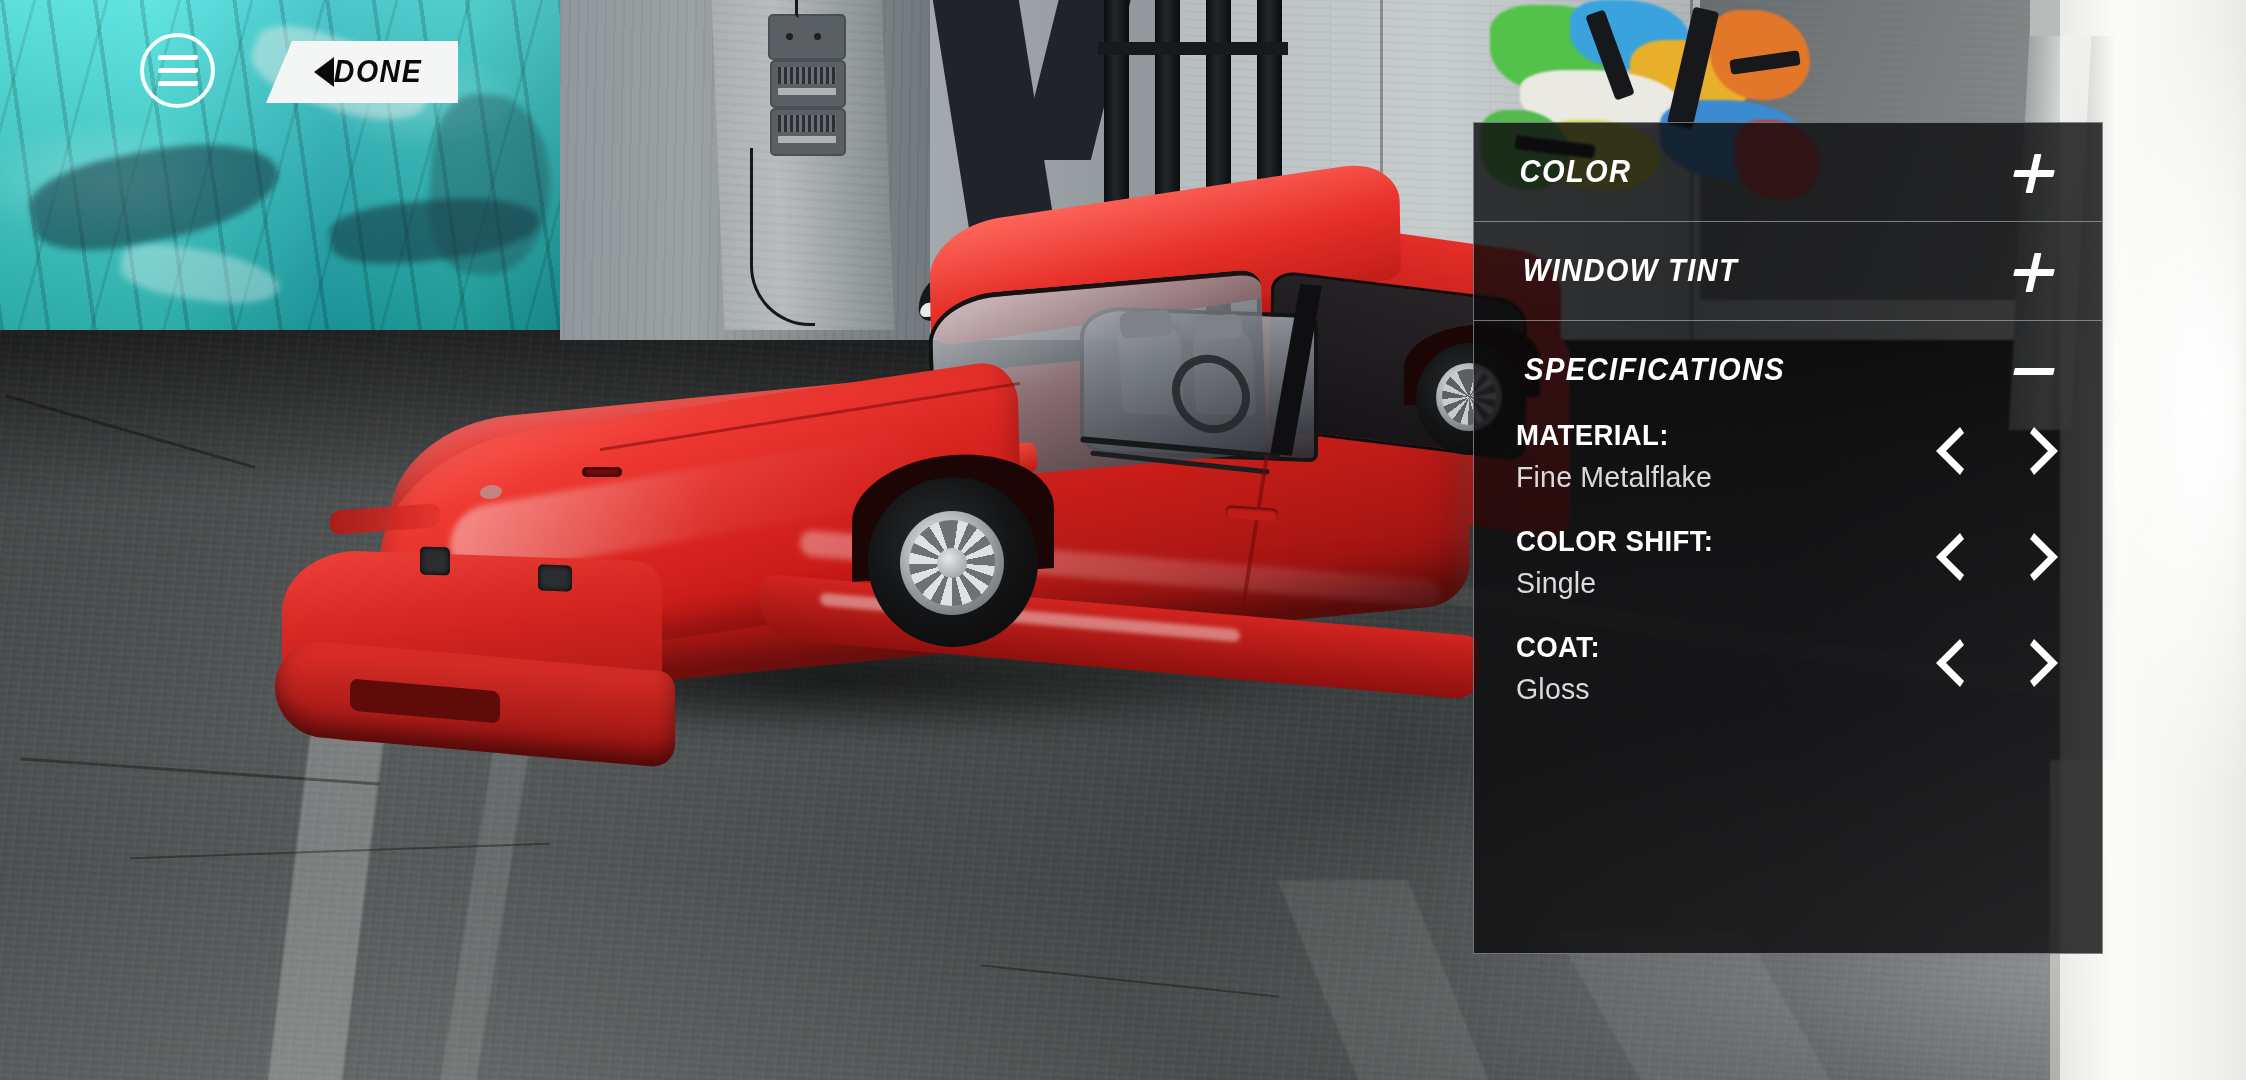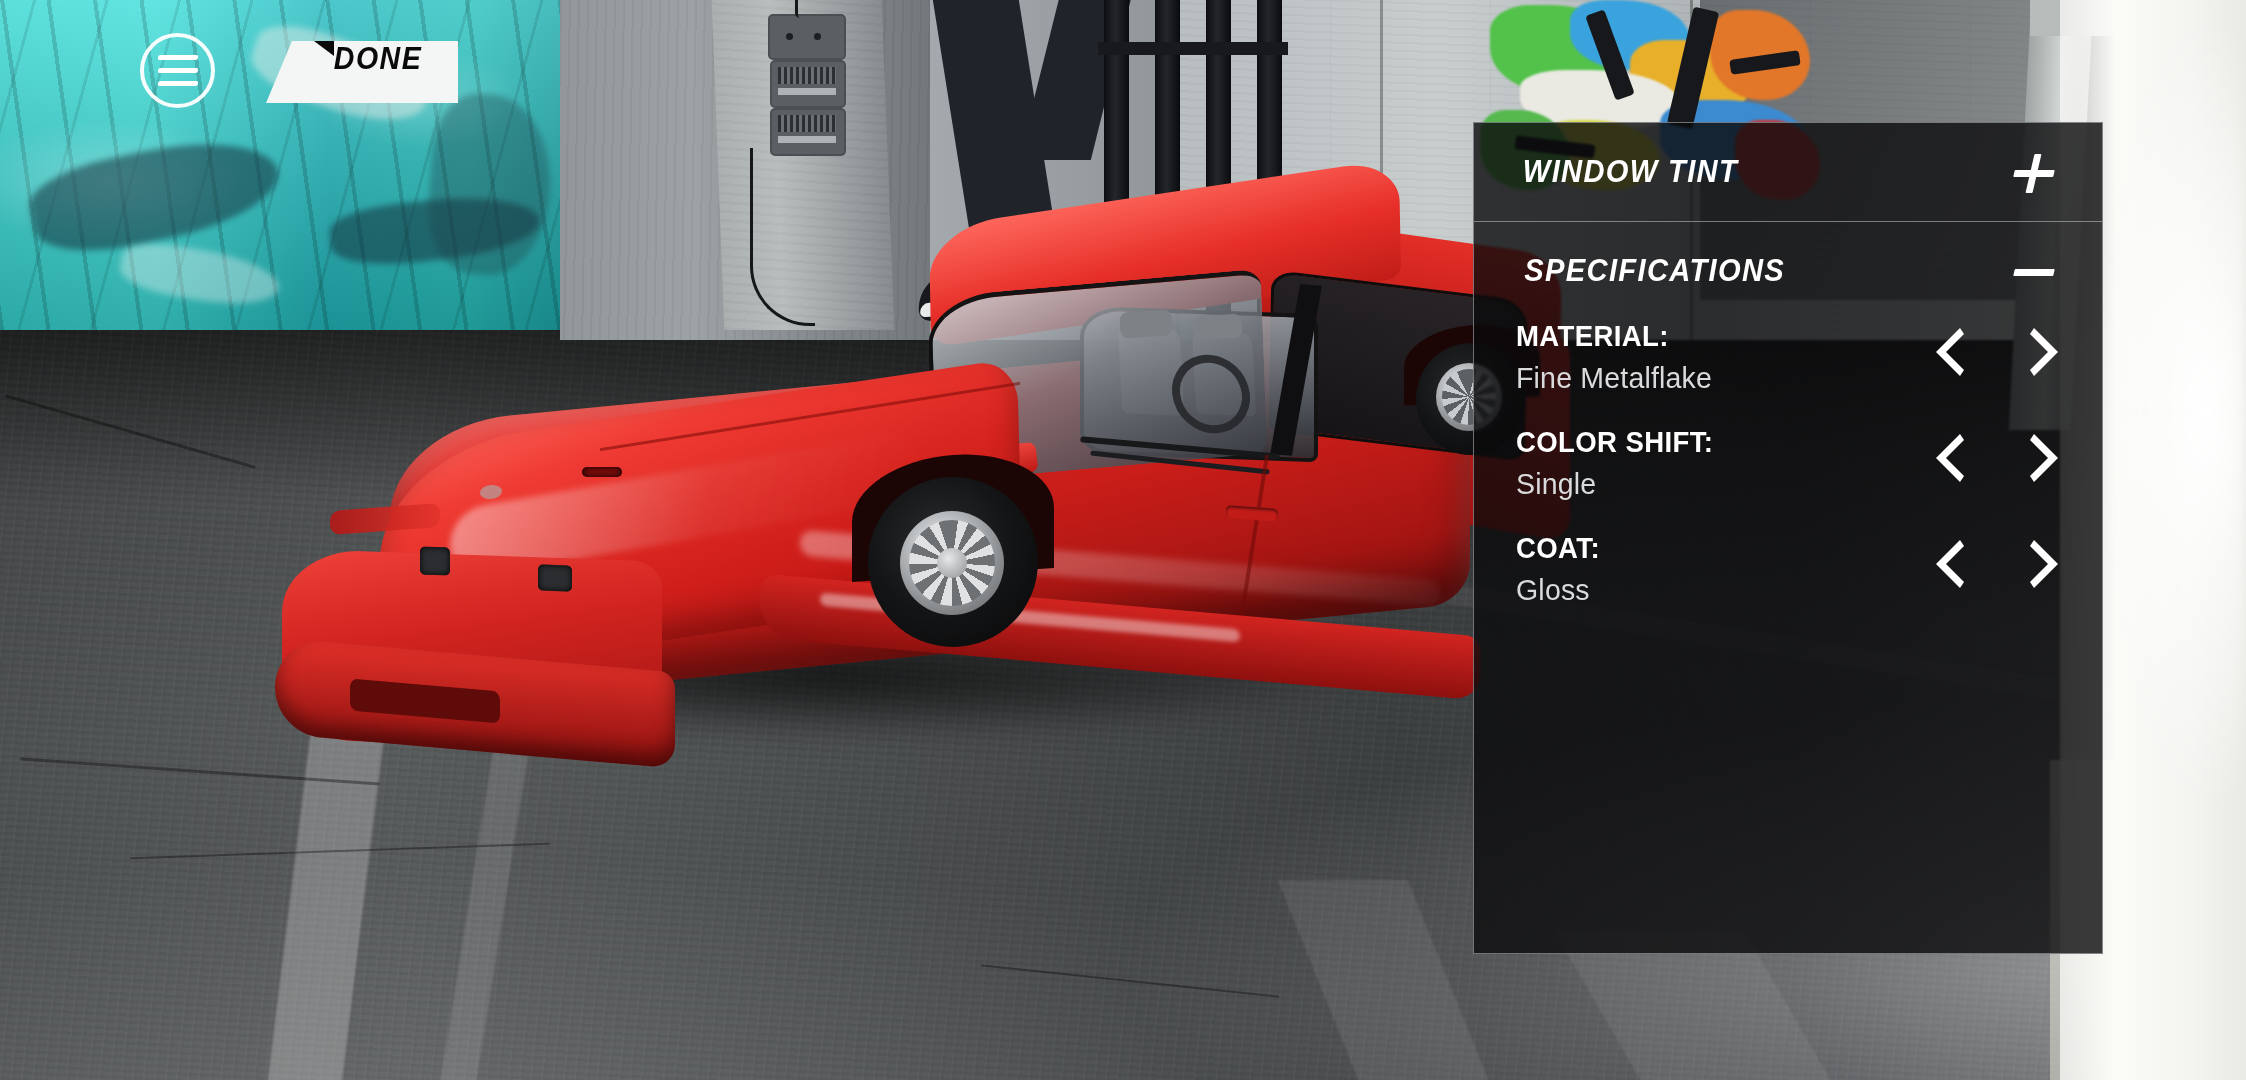--- a/index.html
+++ b/index.html
@@ -325,21 +325,21 @@
   }
   .menu-btn i{display:block;height:5px;background:#fff;border-radius:2px;transform:skewX(-12deg);}
   .menu-btn i:nth-child(1){width:40px;}
   .menu-btn i:nth-child(2){width:40px;}
   .menu-btn i:nth-child(3){width:40px;}
 
   .done-btn{
     position:absolute;left:266px;top:41px;width:192px;height:62px;
     background:#f4f5f5;
     clip-path:polygon(26px 0, 100% 0, 100% 100%, 0 100%);
-    display:flex;gap:16px;padding-left:48px;box-sizing:border-box;
+    display:flex;align-items:center;gap:16px;padding-left:48px;box-sizing:border-box;
   }
   .done-chev{
     width:0;height:0;position:relative;
   }
   .done-chev svg{position:absolute;left:-4px;top:-17px;}
   .done-label{
     font-family:"Liberation Sans Narrow","Liberation Sans",sans-serif;
     font-weight:bold;font-style:italic;font-size:31px;letter-spacing:1.6px;
     color:#0a0a0a;transform:scaleX(.92);
   }
@@ -542,20 +542,29 @@
     <span class="done-chev">
       <svg width="30" height="34" viewBox="0 0 30 34" aria-hidden="true">
         <path d="M24 2 L24 32 L4 17 Z" fill="#0a0a0a"></path>
       </svg>
     </span>
     <span class="done-label">DONE</span>
   </div>
 
   <div class="panel">
 
+    <div class="sec">
+      <div class="sec-head">
+        <span class="sec-title">COLOR</span>
+        <span class="toggle">
+          <span class="bar h"></span>
+          <span class="bar v"></span>
+        </span>
+      </div>
+    </div>
 
     <div class="sec">
       <div class="sec-head">
         <span class="sec-title">WINDOW TINT</span>
         <span class="toggle">
           <span class="bar h"></span>
           <span class="bar v"></span>
         </span>
       </div>
     </div>

